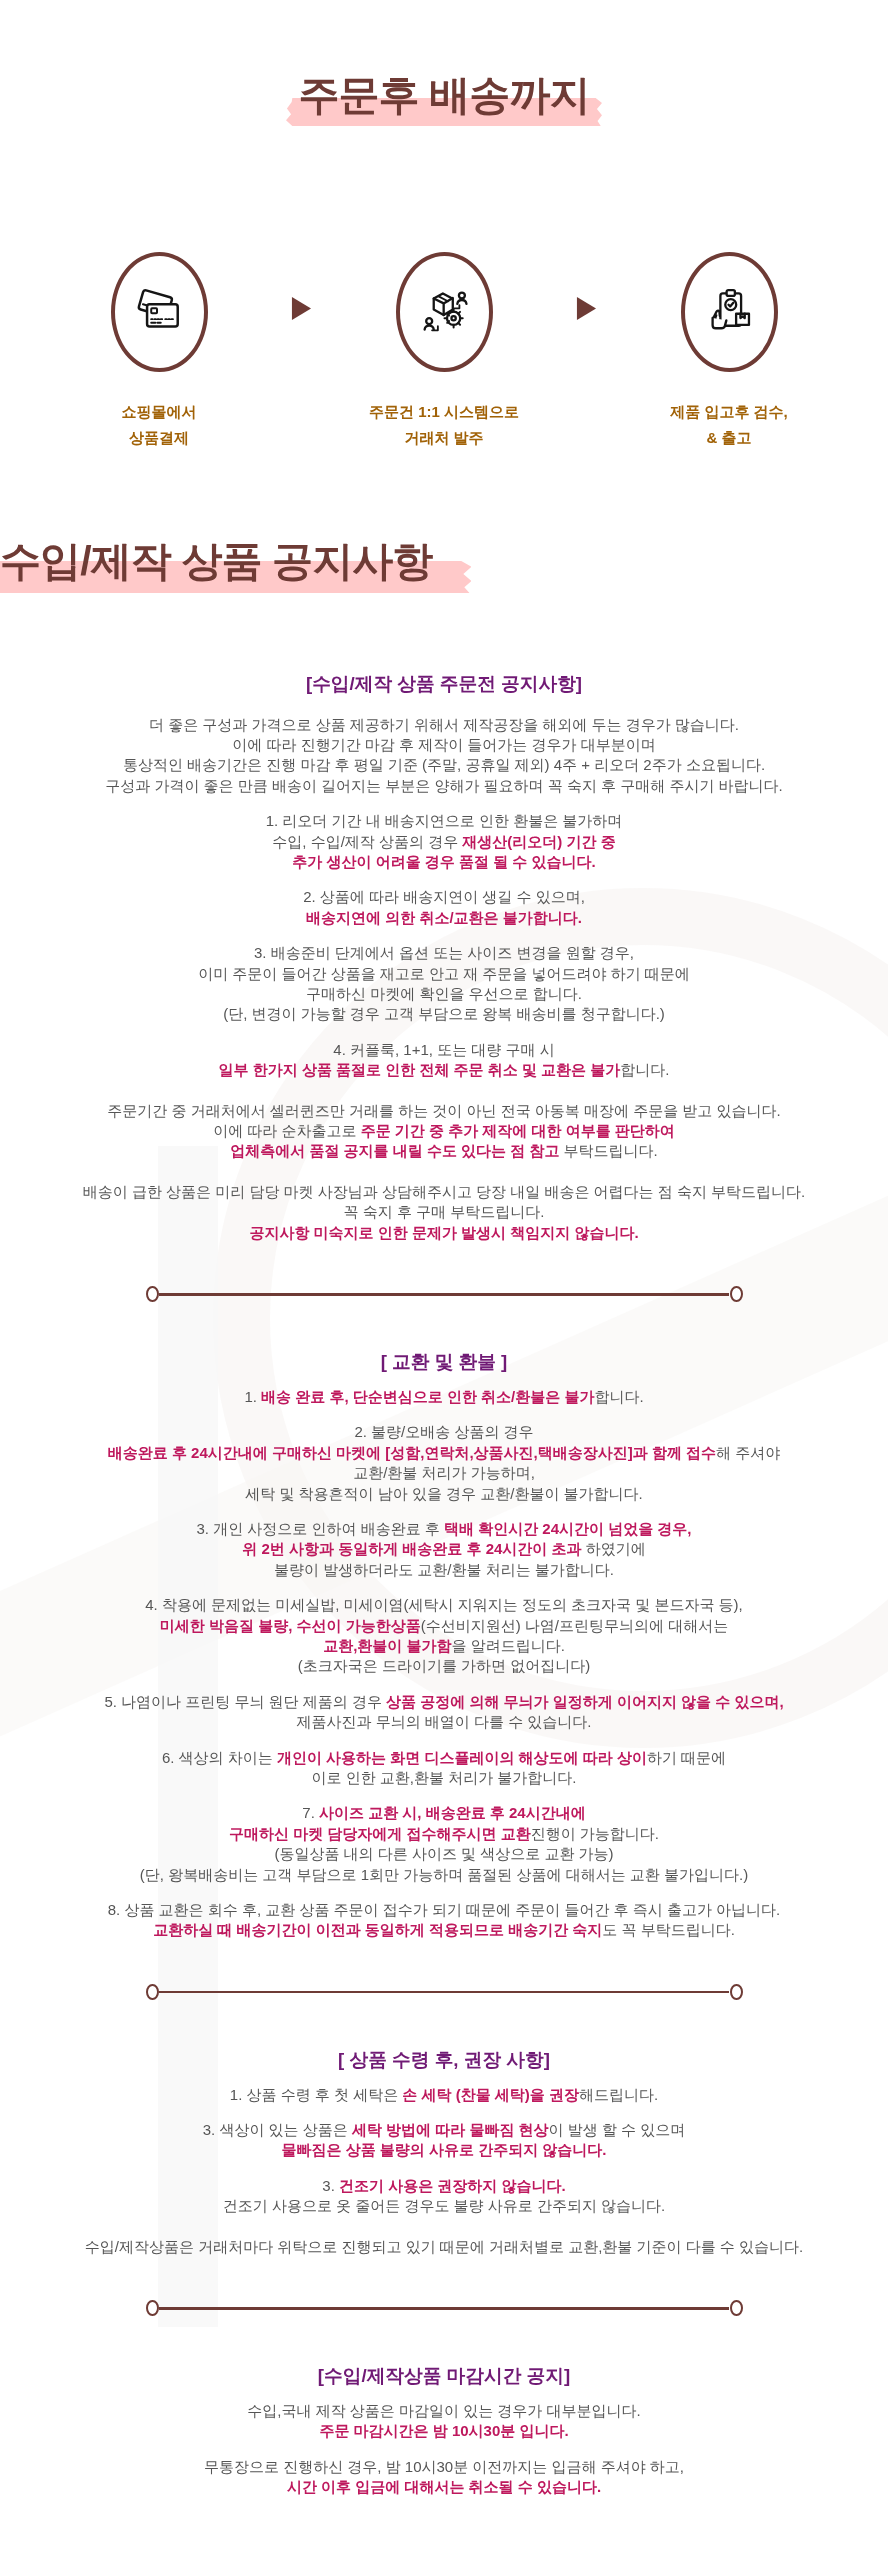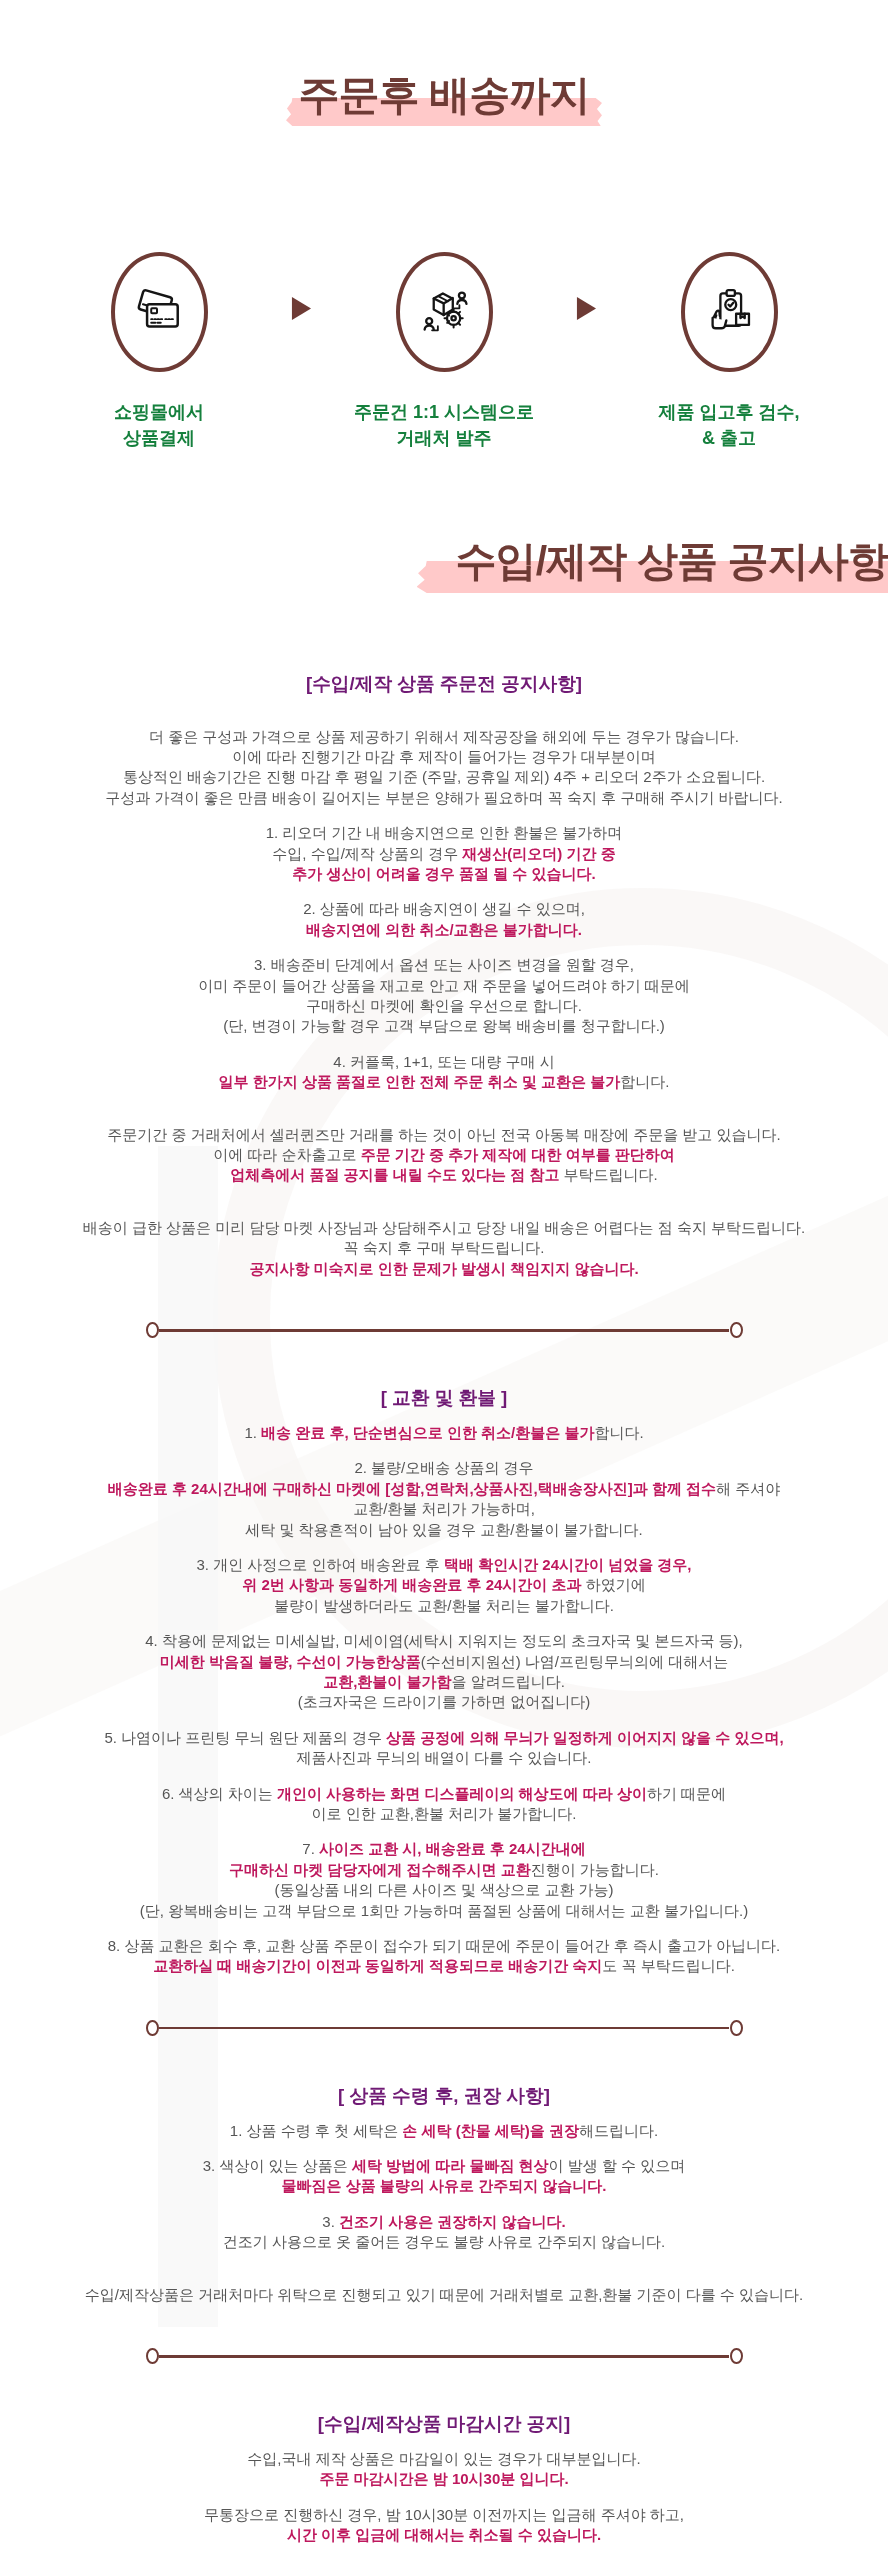--- a/index.html
+++ b/index.html
@@ -8,56 +8,56 @@
     background:#ffffff;
     font-family:"Liberation Sans","DejaVu Sans",sans-serif;
   }
   .watermark{position:absolute;pointer-events:none;z-index:0;}
   .wm-ring{left:213px;top:888px;width:746px;height:746px;border:57px solid #f6f4f2;border-radius:50%;opacity:.6;}
   .wm-swoosh{left:-107px;top:1368px;width:1244px;height:133px;background:#f8f6f4;transform:rotate(-24deg);opacity:.55;}
   .wm-band{left:158px;top:1146px;width:60px;height:1181px;background:#f8f8f7;opacity:.8;}
   .content{position:relative;z-index:1;}
 
   .title-wrap{text-align:center;padding-top:45px;}
-  .notice-title-wrap{text-align:right;margin-top:59px;}
+  .notice-title-wrap{text-align:left;margin-top:59px;}
   .big-title{
     position:relative;display:inline-block;
     font-size:41px;font-weight:800;letter-spacing:-0.9px;
     color:#6E3B35;line-height:1.15;
   }
   .big-title .band{
     position:absolute;z-index:-1;top:54%;height:28px;left:-12.4px;right:-12.4px;
     background:#FFC9C9;
     clip-path:polygon(2% 0,98% 0,100% 18%,98.4% 40%,100% 62%,98.6% 82%,99.6% 100%,2% 100%,0 80%,1.6% 58%,.3% 38%,1.8% 15%);
   }
   .big-title.wide .band{left:-39px;right:-39px;height:32px;top:50%;}
 
   .process{display:flex;justify-content:center;align-items:flex-start;gap:30px;margin-top:105px;}
   .step{display:flex;flex-direction:column;align-items:center;width:204px;}
   .step-circle{
     width:89px;height:112px;border:4.4px solid #6E3B35;border-radius:50%;
     display:flex;align-items:center;justify-content:center;background:#fff;
   }
   .step-circle svg{width:53px;height:53px;}
   .step-label{
-    margin-top:27px;text-align:center;color:#15803d;
-    font-size:18px;font-weight:700;line-height:26px;
+    margin-top:27px;text-align:center;color:#a16207;
+    font-size:15px;font-weight:700;line-height:26px;
   }
   .step-arrow{margin-top:44px;}
   .step-arrow svg{width:21px;height:25px;display:block;}
 
   .notice-body{margin-top:62px;text-align:center;}
   .sec-heading{
     font-size:18.7px;font-weight:800;color:#701a75;
     line-height:20.4px;margin:0 0 14px 0;
   }
   .para{margin:0 0 15px 0;font-size:15px;color:#555555;}
   .para .line{line-height:20.4px;min-height:20.4px;}
   .para .rd{color:#be185d;font-weight:700;}
-  .gap-lg{margin-top:32px;}
+  .gap-lg{margin-top:20px;}
   .divider{
     display:flex;align-items:center;width:597px;margin:43px auto 50px auto;
   }
   .divider .ring{
     width:9px;height:12.4px;border:2.7px solid #6E3B35;border-radius:50%;background:#fff;flex:0 0 auto;
   }
   .divider .bar{flex:1;height:2.7px;background:#6E3B35;margin:0 0.9px;}
 </style>
 </head>
 <body>

